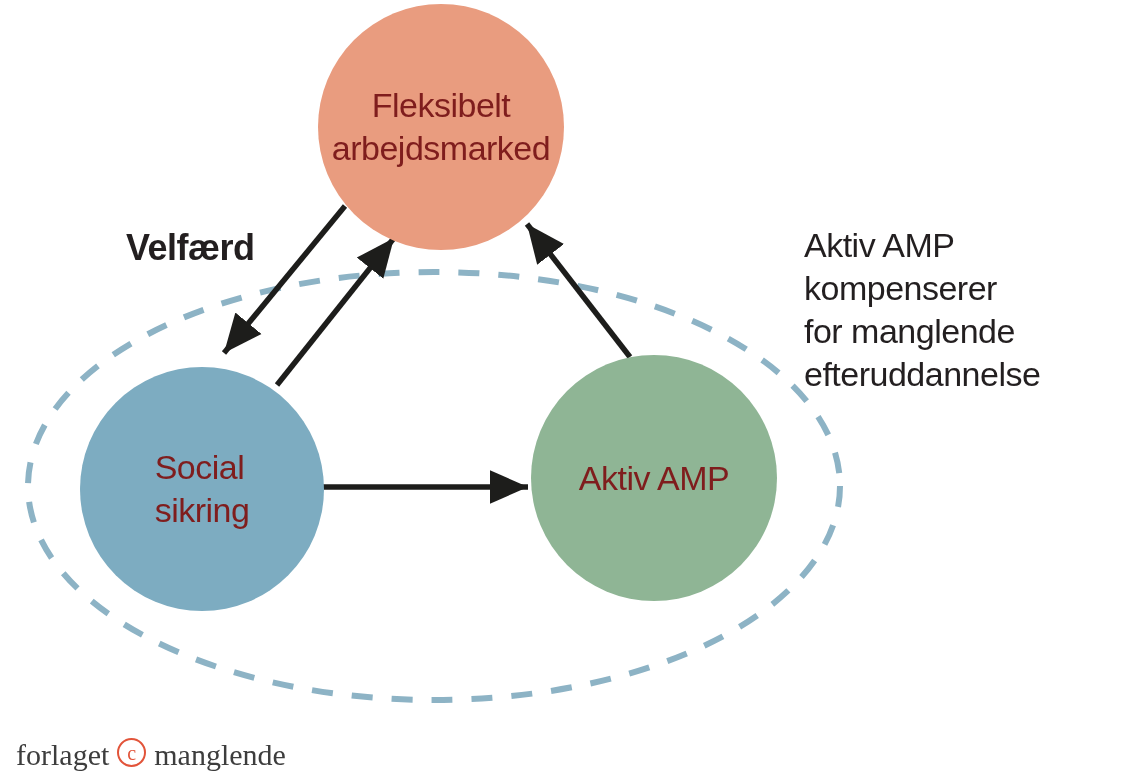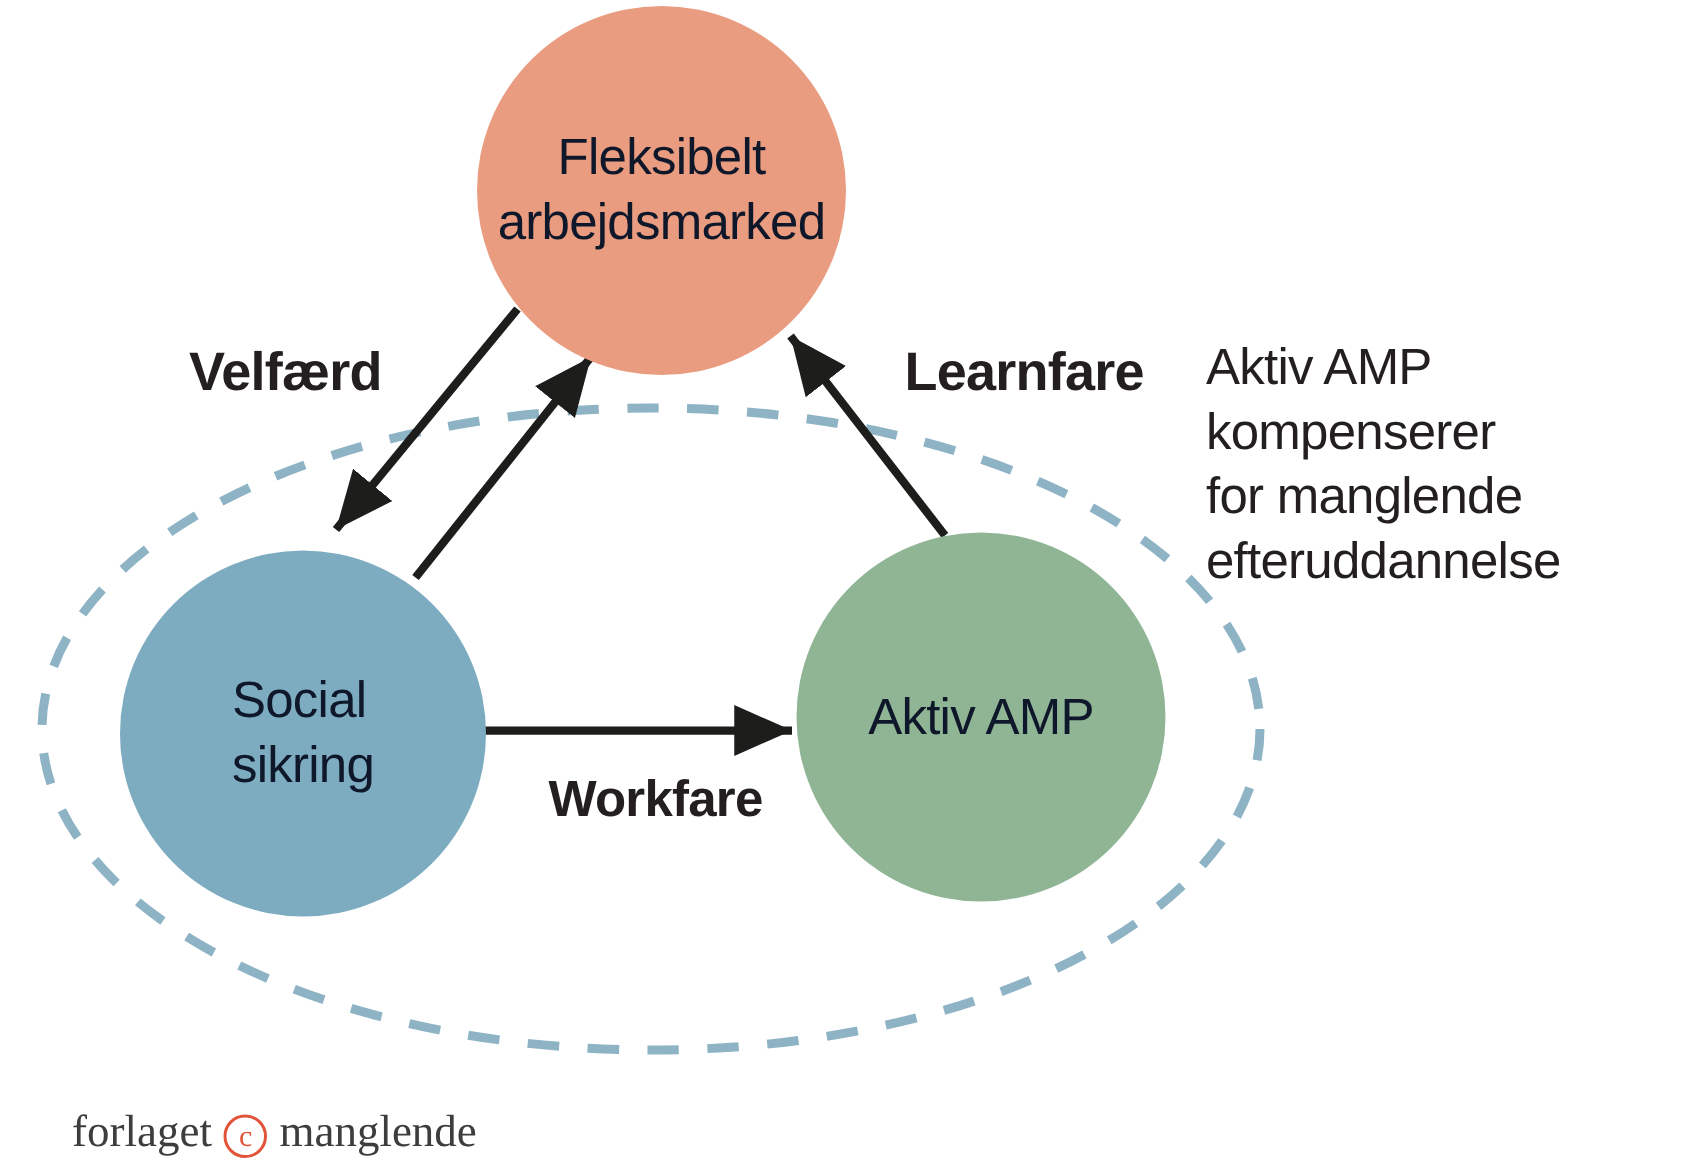--- a/index.html
+++ b/index.html
@@ -27,21 +27,21 @@
   }
   .node-circle.orange { left: 318px; top: 4px;   width: 246px; height: 246px; background: #e99c7f; }
   .node-circle.blue   { left: 80px;  top: 367px; width: 244px; height: 244px; background: #7dacc1; }
   .node-circle.green  { left: 531px; top: 355px; width: 246px; height: 246px; background: #8fb595; }
   .node-label {
     font-size: 34px;
     line-height: 43px;
     letter-spacing: -0.5px;
     white-space: pre-line;
     text-align: left;
-    color: #0f172a;
+    color: #7f1d1d;
   }
   .node-circle.orange .node-label { text-align: center; }
   .edge-label {
     position: absolute;
     font-size: 36px;
     line-height: 43px;
     font-weight: bold;
     letter-spacing: -0.5px;
     white-space: nowrap;
   }
@@ -70,26 +70,25 @@
   .workfare-block .wf-note {
     font-size: 34px;
     line-height: 43px;
     letter-spacing: -0.5px;
     white-space: pre-line;
   }
   .logo {
     position: absolute;
     left: 16px; top: 738px;
     display: flex;
-    align-items: flex-end;
+    align-items: flex-start;
     gap: 8px;
     font-family: "Liberation Serif", serif;
     font-size: 30px;
     color: #3d3d3d;
-    margin-left: 32px;
   }
   .logo-mark {
     width: 29px; height: 29px;
     border: 2.5px solid #e2543a;
     border-radius: 50%;
     box-sizing: border-box;
     display: flex;
     align-items: center;
     justify-content: center;
     color: #e2543a;
@@ -130,29 +129,27 @@
     <span class="node-label">Social
 sikring</span>
   </div>
 
   <div class="node-circle green">
     <span class="node-label">Aktiv AMP</span>
   </div>
 
   <div class="edge-label velfaerd">Velfærd</div>
 
-  <div class="edge-label learnfare">Learnfare</div>
 
   <div class="note-right">Aktiv AMP
 kompenserer
 for manglende
 efteruddannelse</div>
 
   <div class="workfare-block">
-    <div class="wf-title">Workfare</div>
   </div>
 
   <div class="logo">
     <span>forlaget</span>
     <span class="logo-mark">
       <span>c</span>
     </span>
     <span>manglende</span>
   </div>
 

